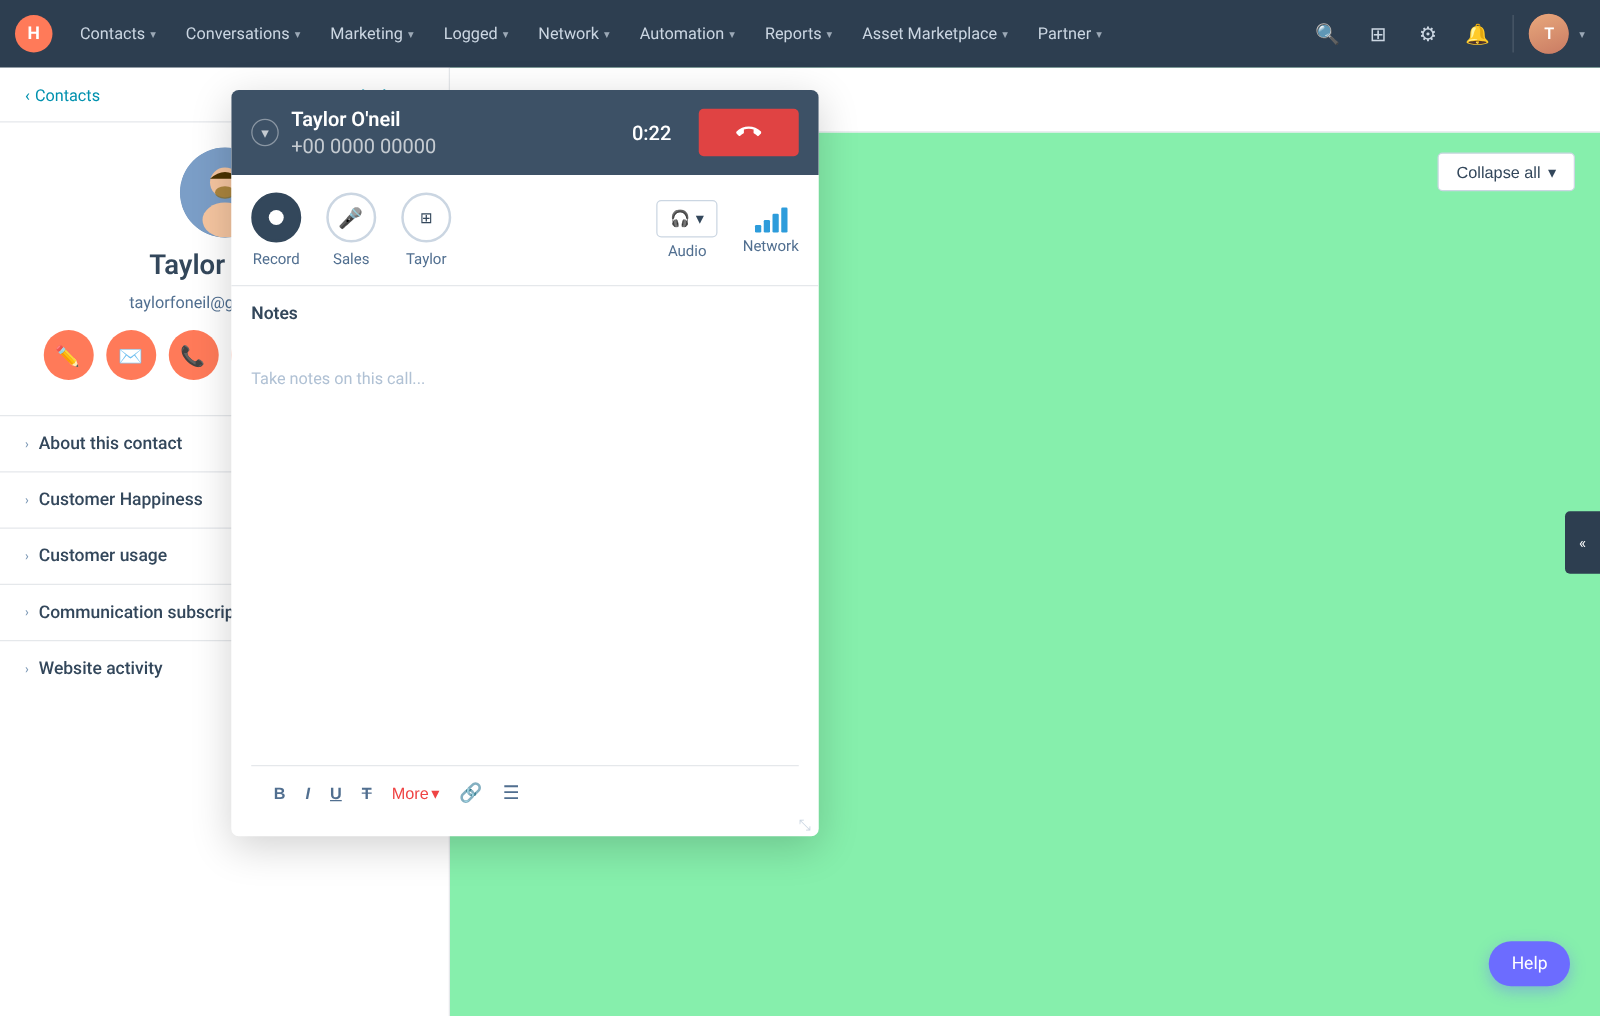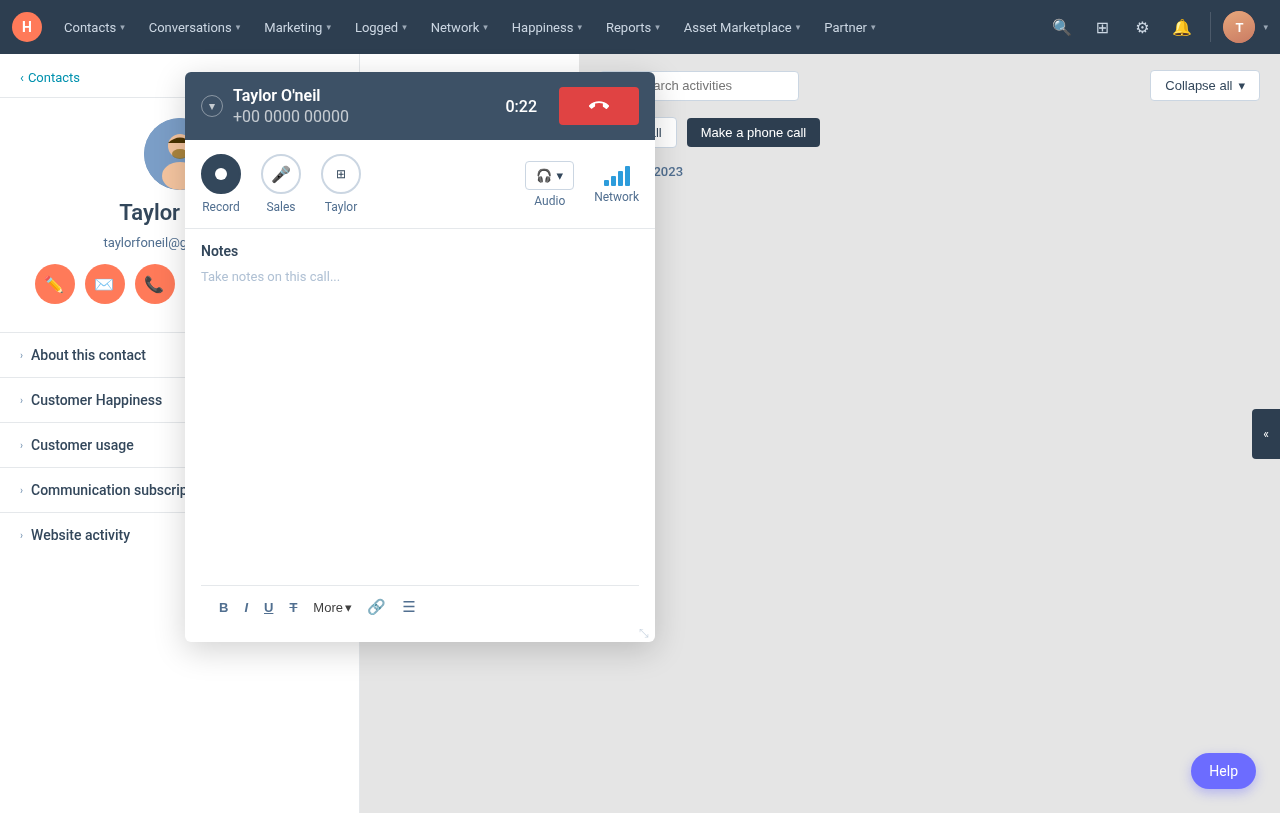--- a/index.html
+++ b/index.html
@@ -149,22 +149,22 @@
       font-size: 14px;
       font-weight: 500;
       color: #33475b;
     }
     .section-chevron { font-size: 10px; color: #7c98b6; }
 
     
     .content-area {
       flex: 1;
       display: flex;
-      flex-direction: row;
-      background: #e5e5e5;
+      flex-direction: column;
+      background: #86efac;
       position: relative;
       overflow: hidden;
     }
 
     
     .tabs-bar {
       background: white;
       border-bottom: 1px solid #e5e8eb;
       display: flex;
       align-items: center;
@@ -397,20 +397,21 @@
       padding: 4px 0;
     }
     .notes-editor-area {
       min-height: 380px;
       display: flex;
       flex-direction: column;
     }
     .notes-content-area {
       flex: 1;
       min-height: 320px;
+      margin-top: 27px;
     }
     .notes-toolbar {
       display: flex;
       align-items: center;
       gap: 4px;
       border-top: 1px solid #e5e8eb;
       padding: 8px 12px;
       margin-top: auto;
     }
     .notes-toolbar-btn {
@@ -422,21 +423,21 @@
       font-size: 13px;
       border-radius: 3px;
       font-weight: 600;
     }
     .more-btn-toolbar {
       display: flex; align-items: center; gap: 2px;
       padding: 4px 6px;
       border: none;
       background: none;
       cursor: pointer;
-      color: #404040;
+      color: #ef4444;
       font-size: 13px;
       border-radius: 3px;
     }
     .notes-toolbar-icon {
       padding: 4px 6px;
       border: none;
       background: none;
       cursor: pointer;
       color: #516f90;
       font-size: 15px;
@@ -503,21 +504,21 @@
   </div>
   <div class="nav-item">
     <span>Logged</span>
     <span class="nav-chevron">▾</span>
   </div>
   <div class="nav-item">
     <span>Network</span>
     <span class="nav-chevron">▾</span>
   </div>
   <div class="nav-item">
-    <span>Happiness</span>
+    <span>Automation</span>
     <span class="nav-chevron">▾</span>
   </div>
   <div class="nav-item">
     <span>Reports</span>
     <span class="nav-chevron">▾</span>
   </div>
   <div class="nav-item">
     <span>Asset Marketplace</span>
     <span class="nav-chevron">▾</span>
   </div>

